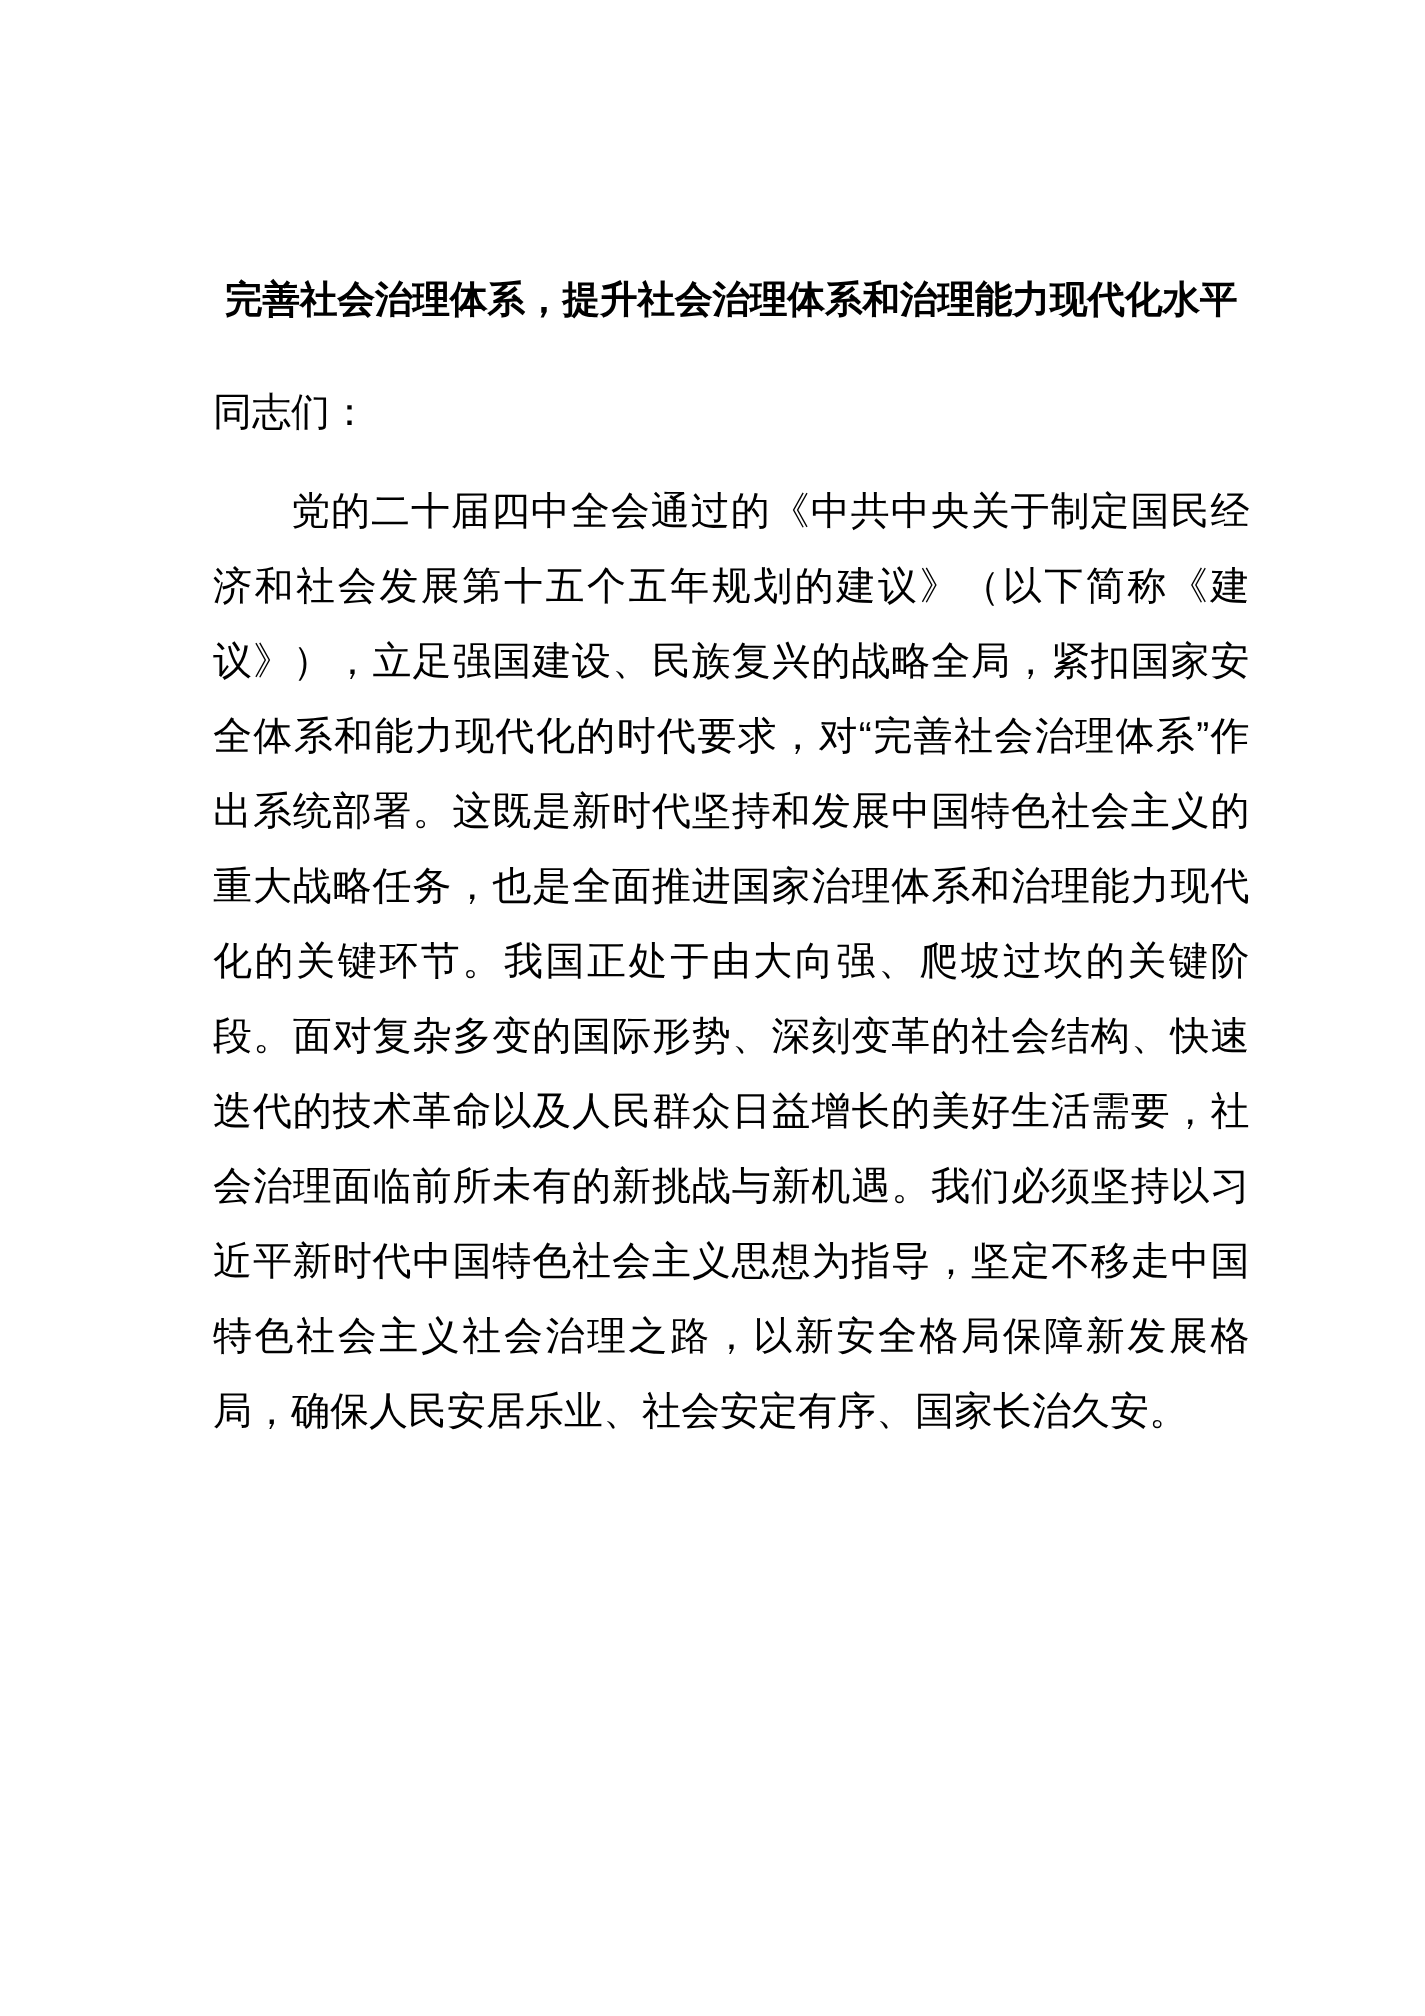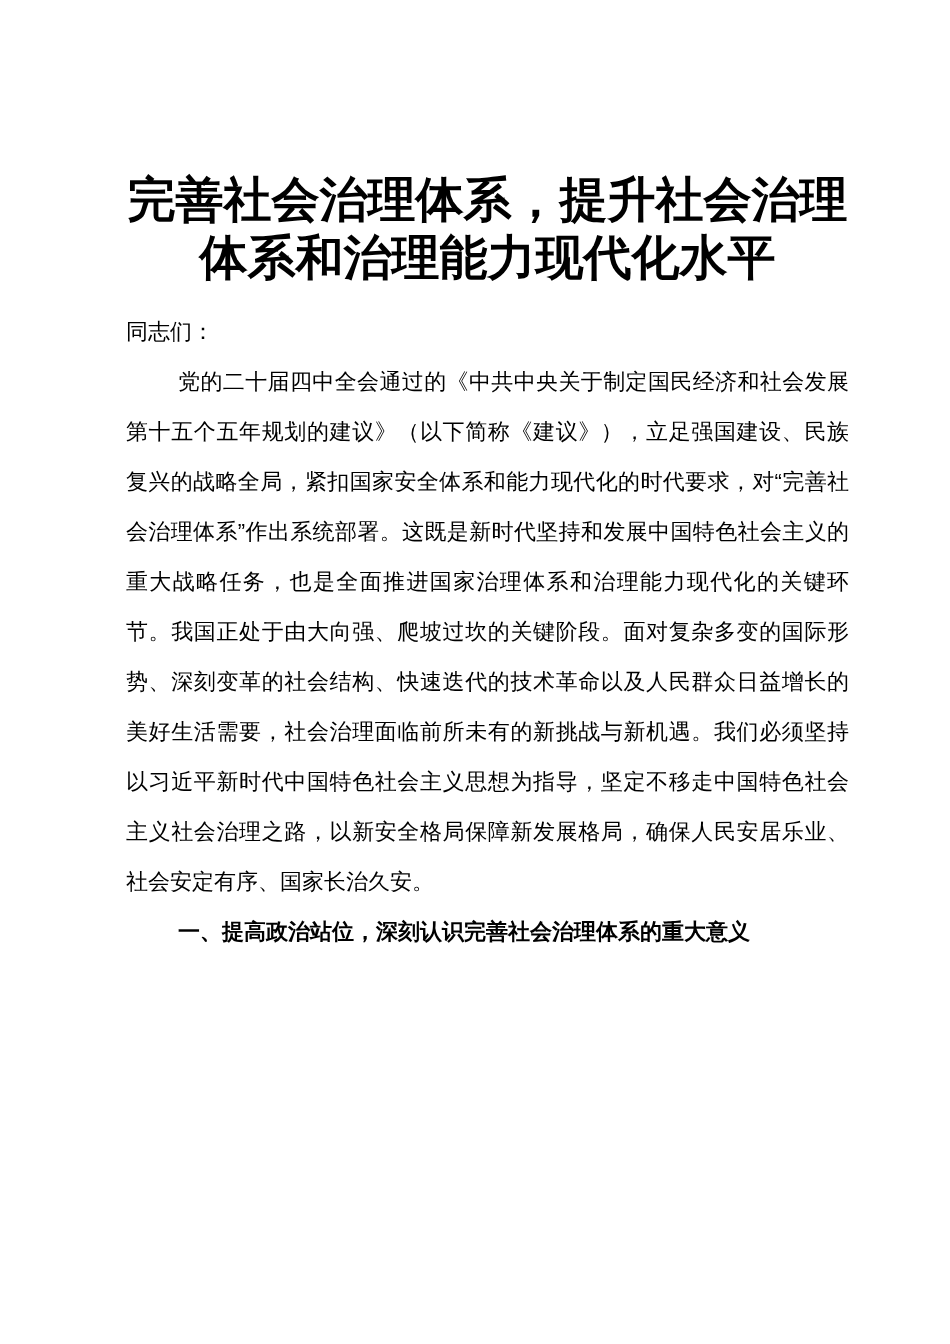--- a/index.html
+++ b/index.html
@@ -16,29 +16,29 @@
   }
   .page {
     box-sizing: border-box;
     width: 950px;
     height: 1344px;
     padding: 171px 101px 0 126px;
     background: #ffffff;
   }
   .doc-title {
     margin: 0 0 20px 0;
-    font-size: 48px;
+    font-size: 25px;
     line-height: 58px;
     font-weight: bold;
     text-align: center;
     letter-spacing: 0;
   }
   .doc-body p {
-    margin: 0;
-    font-size: 22px;
+    margin: 16px;
+    font-size: 26px;
     line-height: 50px;
     text-align: justify;
     text-justify: inter-character;
     text-align-last: left;
     word-break: break-all;
   }
   .indent {
     text-indent: 52px;
   }
   .heading {
@@ -49,16 +49,15 @@
 <body>
 
 <div class="page">
   <h1 class="doc-title">完善社会治理体系，提升社会治理体系和治理能力现代化水平</h1>
 
   <div class="doc-body">
     <p class="salutation">同志们：</p>
 
     <p class="indent">党的二十届四中全会通过的《中共中央关于制定国民经济和社会发展第十五个五年规划的建议》（以下简称《建议》），立足强国建设、民族复兴的战略全局，紧扣国家安全体系和能力现代化的时代要求，对“完善社会治理体系”作出系统部署。这既是新时代坚持和发展中国特色社会主义的重大战略任务，也是全面推进国家治理体系和治理能力现代化的关键环节。我国正处于由大向强、爬坡过坎的关键阶段。面对复杂多变的国际形势、深刻变革的社会结构、快速迭代的技术革命以及人民群众日益增长的美好生活需要，社会治理面临前所未有的新挑战与新机遇。我们必须坚持以习近平新时代中国特色社会主义思想为指导，坚定不移走中国特色社会主义社会治理之路，以新安全格局保障新发展格局，确保人民安居乐业、社会安定有序、国家长治久安。</p>
 
-    <p class="indent heading">一、提高政治站位，深刻认识完善社会治理体系的重大意义</p>
 
   </div>
 </div>
 
 </body></html>

